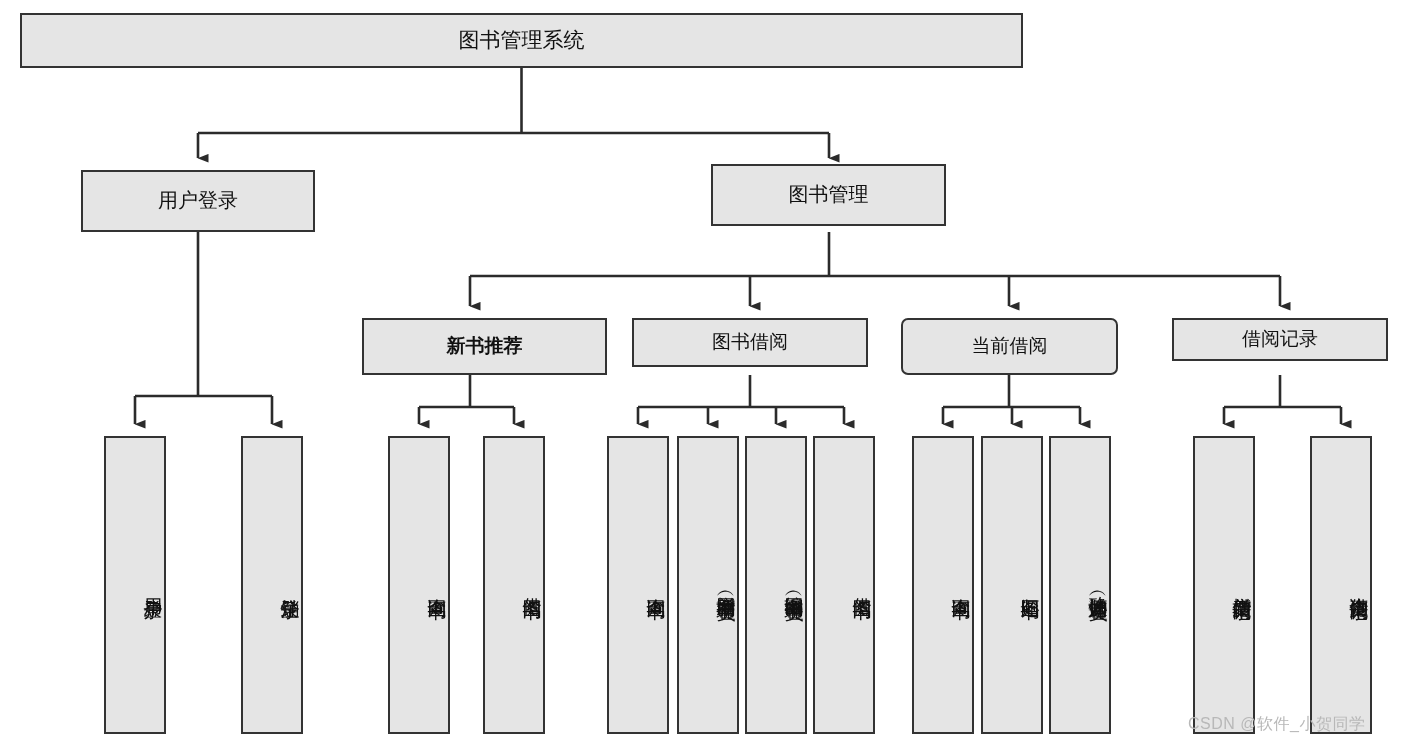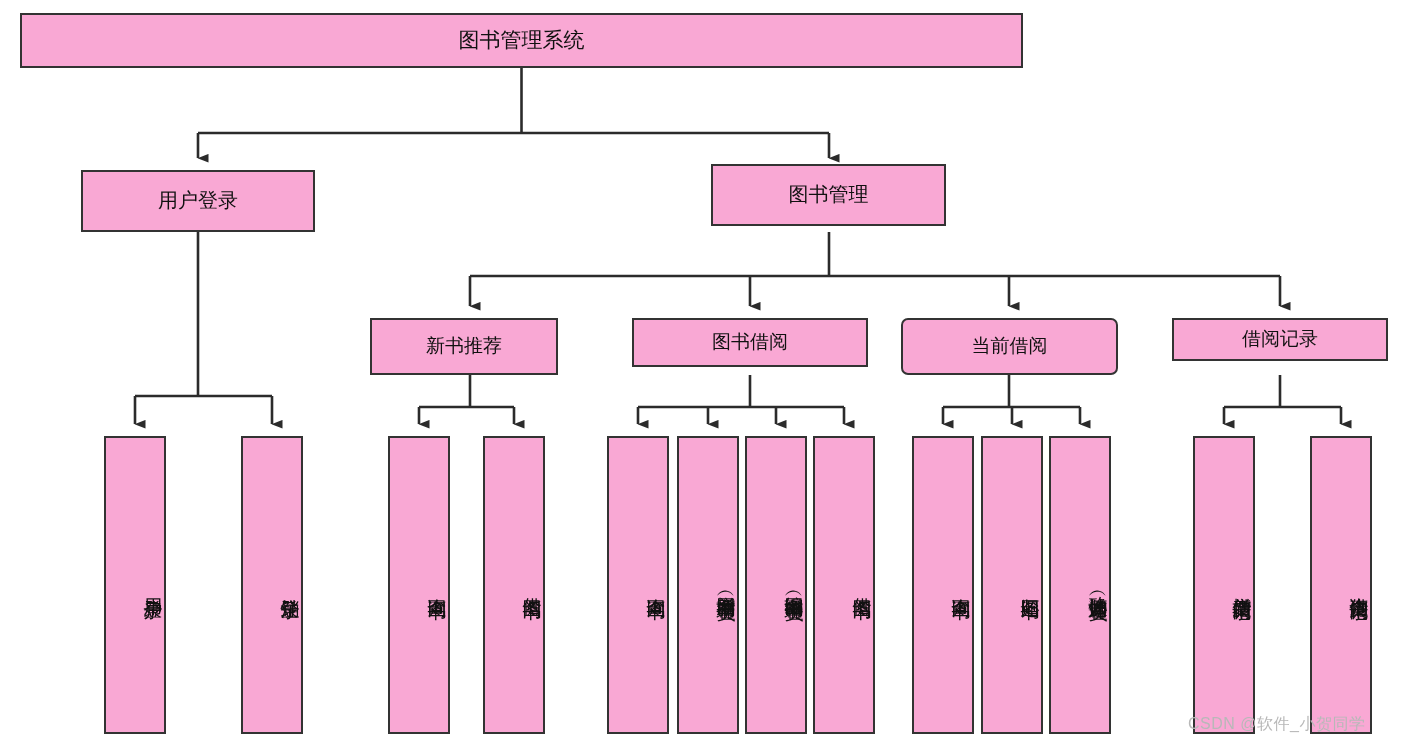--- a/index.html
+++ b/index.html
@@ -24,21 +24,21 @@
     left: 0;
     top: 0;
     width: 1405px;
     height: 747px;
     pointer-events: none;
   }
   .node {
     position: absolute;
     box-sizing: border-box;
     border: 2px solid #333333;
-    background: #f9a8d4;
+    background: #e5e5e5;
     display: flex;
     align-items: center;
     justify-content: center;
     text-align: left;
     color: #111111;
     line-height: 1.18;
   }
   .node.root {
     font-size: 21px;
   }
@@ -135,21 +135,21 @@
   <div id="nodes">
       <div class="node root" style="left: 20px; top: 13px; width: 1003px; height: 55px;">
         <span>图书管理系统</span>
       </div>
       <div class="node lvl2" style="left: 81px; top: 170px; width: 234px; height: 62px;">
         <span>用户登录</span>
       </div>
       <div class="node lvl2" style="left: 711px; top: 164px; width: 235px; height: 62px;">
         <span>图书管理</span>
       </div>
-      <div class="node lvl3" style="left: 370px; top: 318px; width: 188px; height: 57px;">
+      <div class="node lvl3" style="left: 362px; top: 318px; width: 245px; height: 57px; font-weight: bold;">
         <span>新书推荐</span>
       </div>
       <div class="node lvl3" style="left: 632px; top: 318px; width: 236px; height: 49px;">
         <span>图书借阅</span>
       </div>
       <div class="node lvl3" style="left: 901px; top: 318px; width: 217px; height: 57px; border-radius: 7px;">
         <span>当前借阅</span>
       </div>
       <div class="node lvl3" style="left: 1172px; top: 318px; width: 216px; height: 43px;">
         <span>借阅记录</span>

